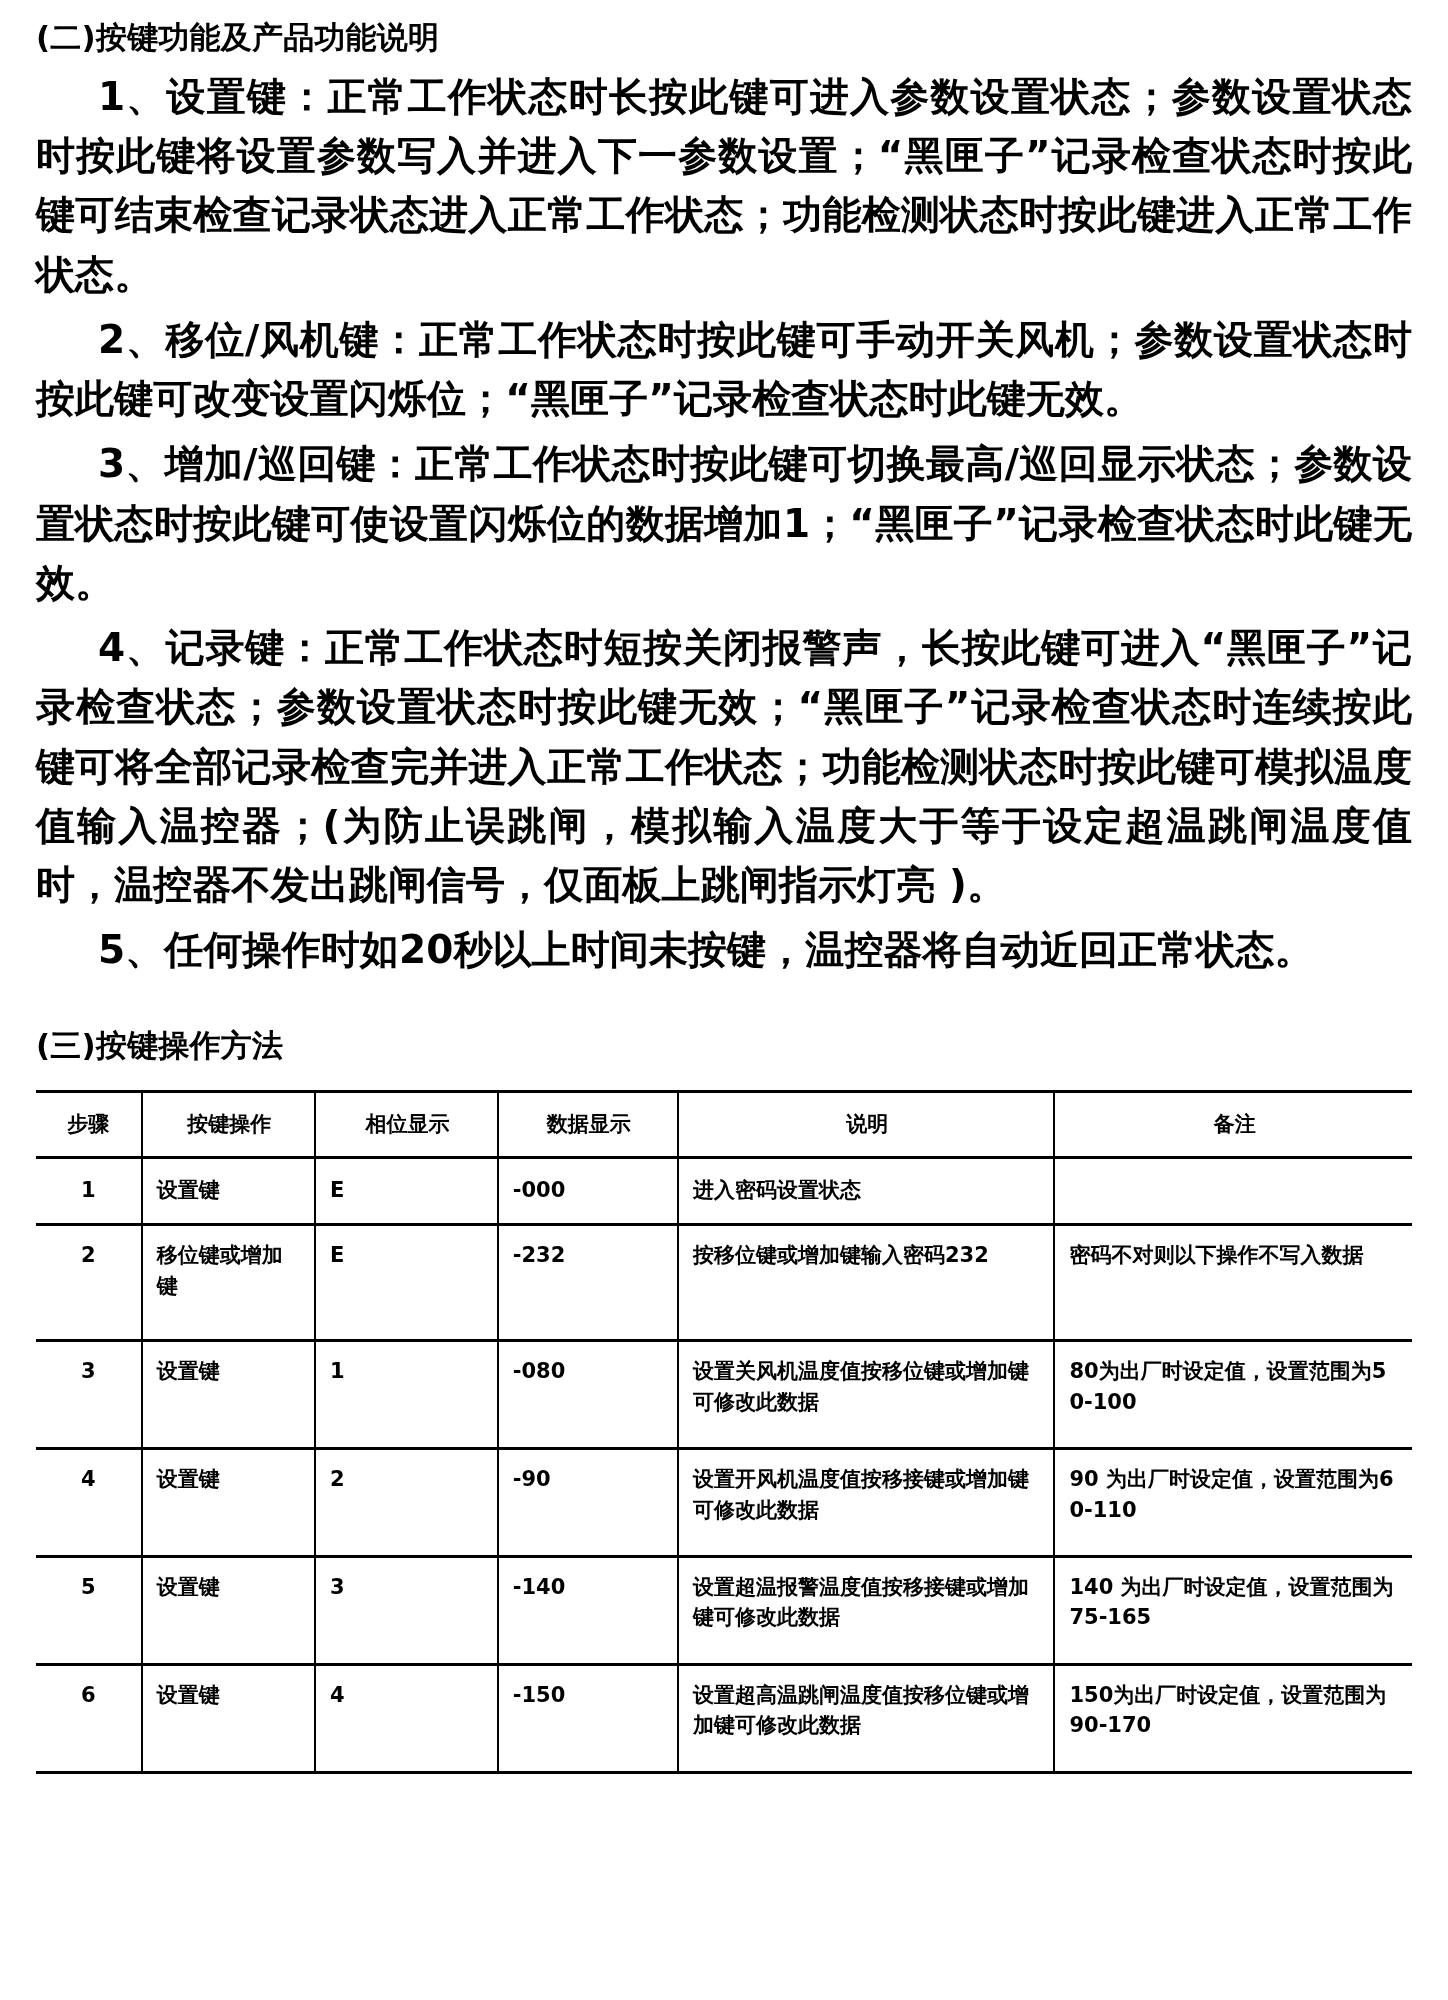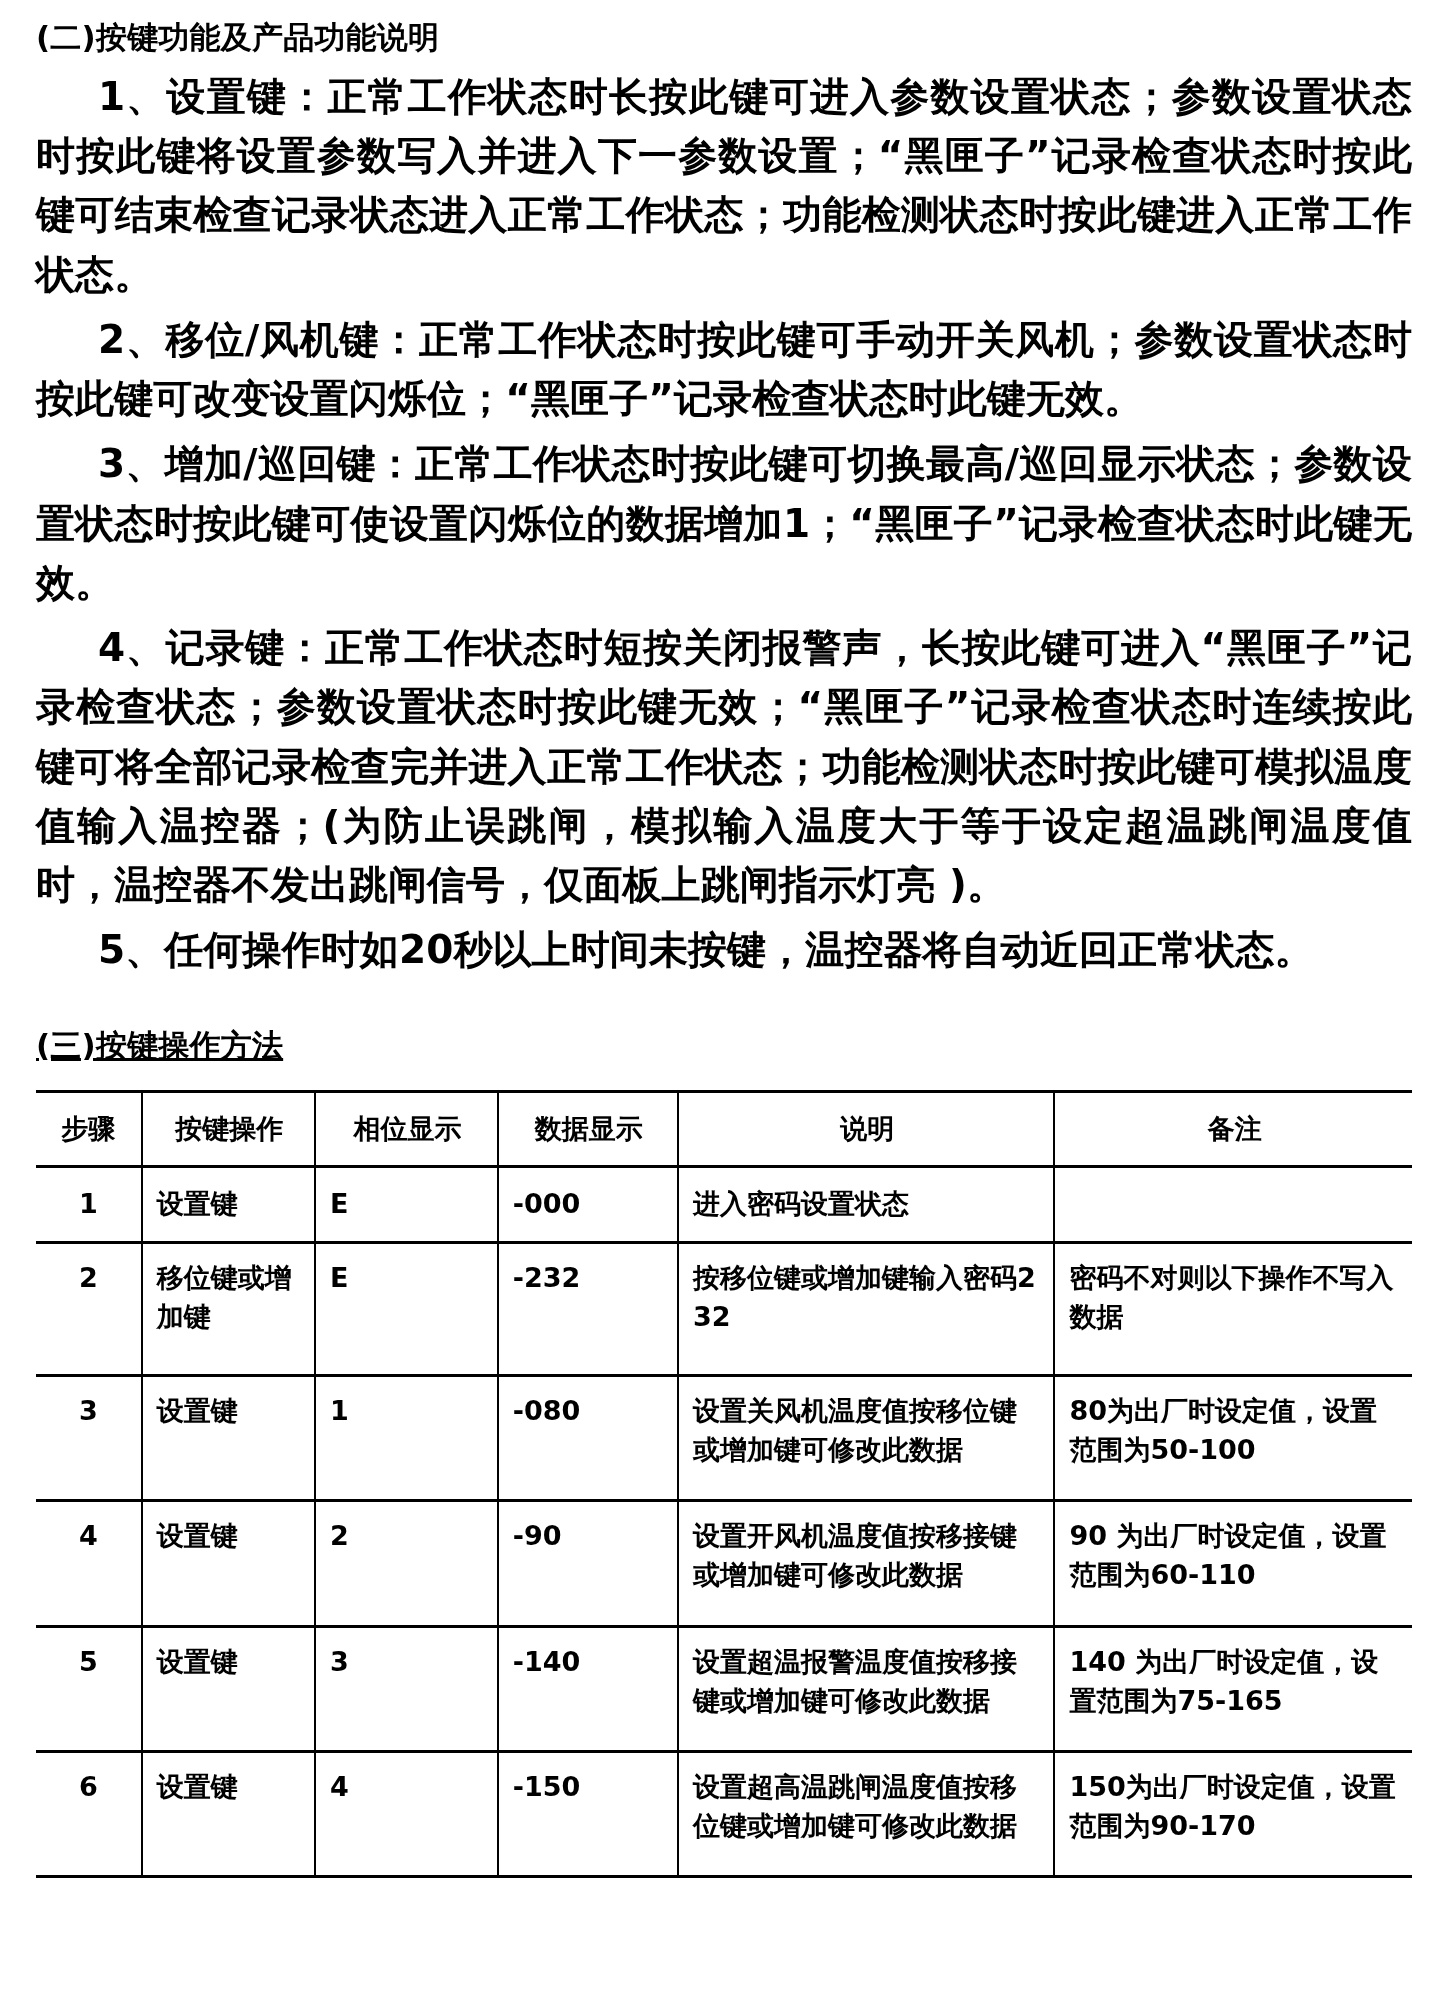--- a/index.html
+++ b/index.html
@@ -27,21 +27,20 @@
     font-size: 31px;
     font-weight: 700;
     line-height: 1.25;
     letter-spacing: 0.2px;
     margin: 0 0 10px 0;
     white-space: nowrap;
   }
   .section-heading.second {
     margin-top: 46px;
     margin-bottom: 26px;
-    text-decoration: underline;
   }
   .para {
     font-size: 39px;
     font-weight: 700;
     line-height: 1.52;
     text-indent: 62px;
     margin: 0 0 6px 0;
     text-align: justify;
     text-justify: inter-ideograph;
     letter-spacing: 0.1px;
@@ -49,21 +48,21 @@
   }
   .para.last-item {
     margin-bottom: 0;
   }
 
   
   .op-table {
     width: 100%;
     border-collapse: collapse;
     table-layout: fixed;
-    font-size: 27px;
+    font-size: 21px;
     font-weight: 700;
     margin-top: 6px;
   }
   .op-table col.c-step  { width: 78px; }
   .op-table col.c-key   { width: 128px; }
   .op-table col.c-phase { width: 135px; }
   .op-table col.c-data  { width: 133px; }
   .op-table col.c-desc  { width: 278px; }
   .op-table col.c-note  { width: 264px; }
 

